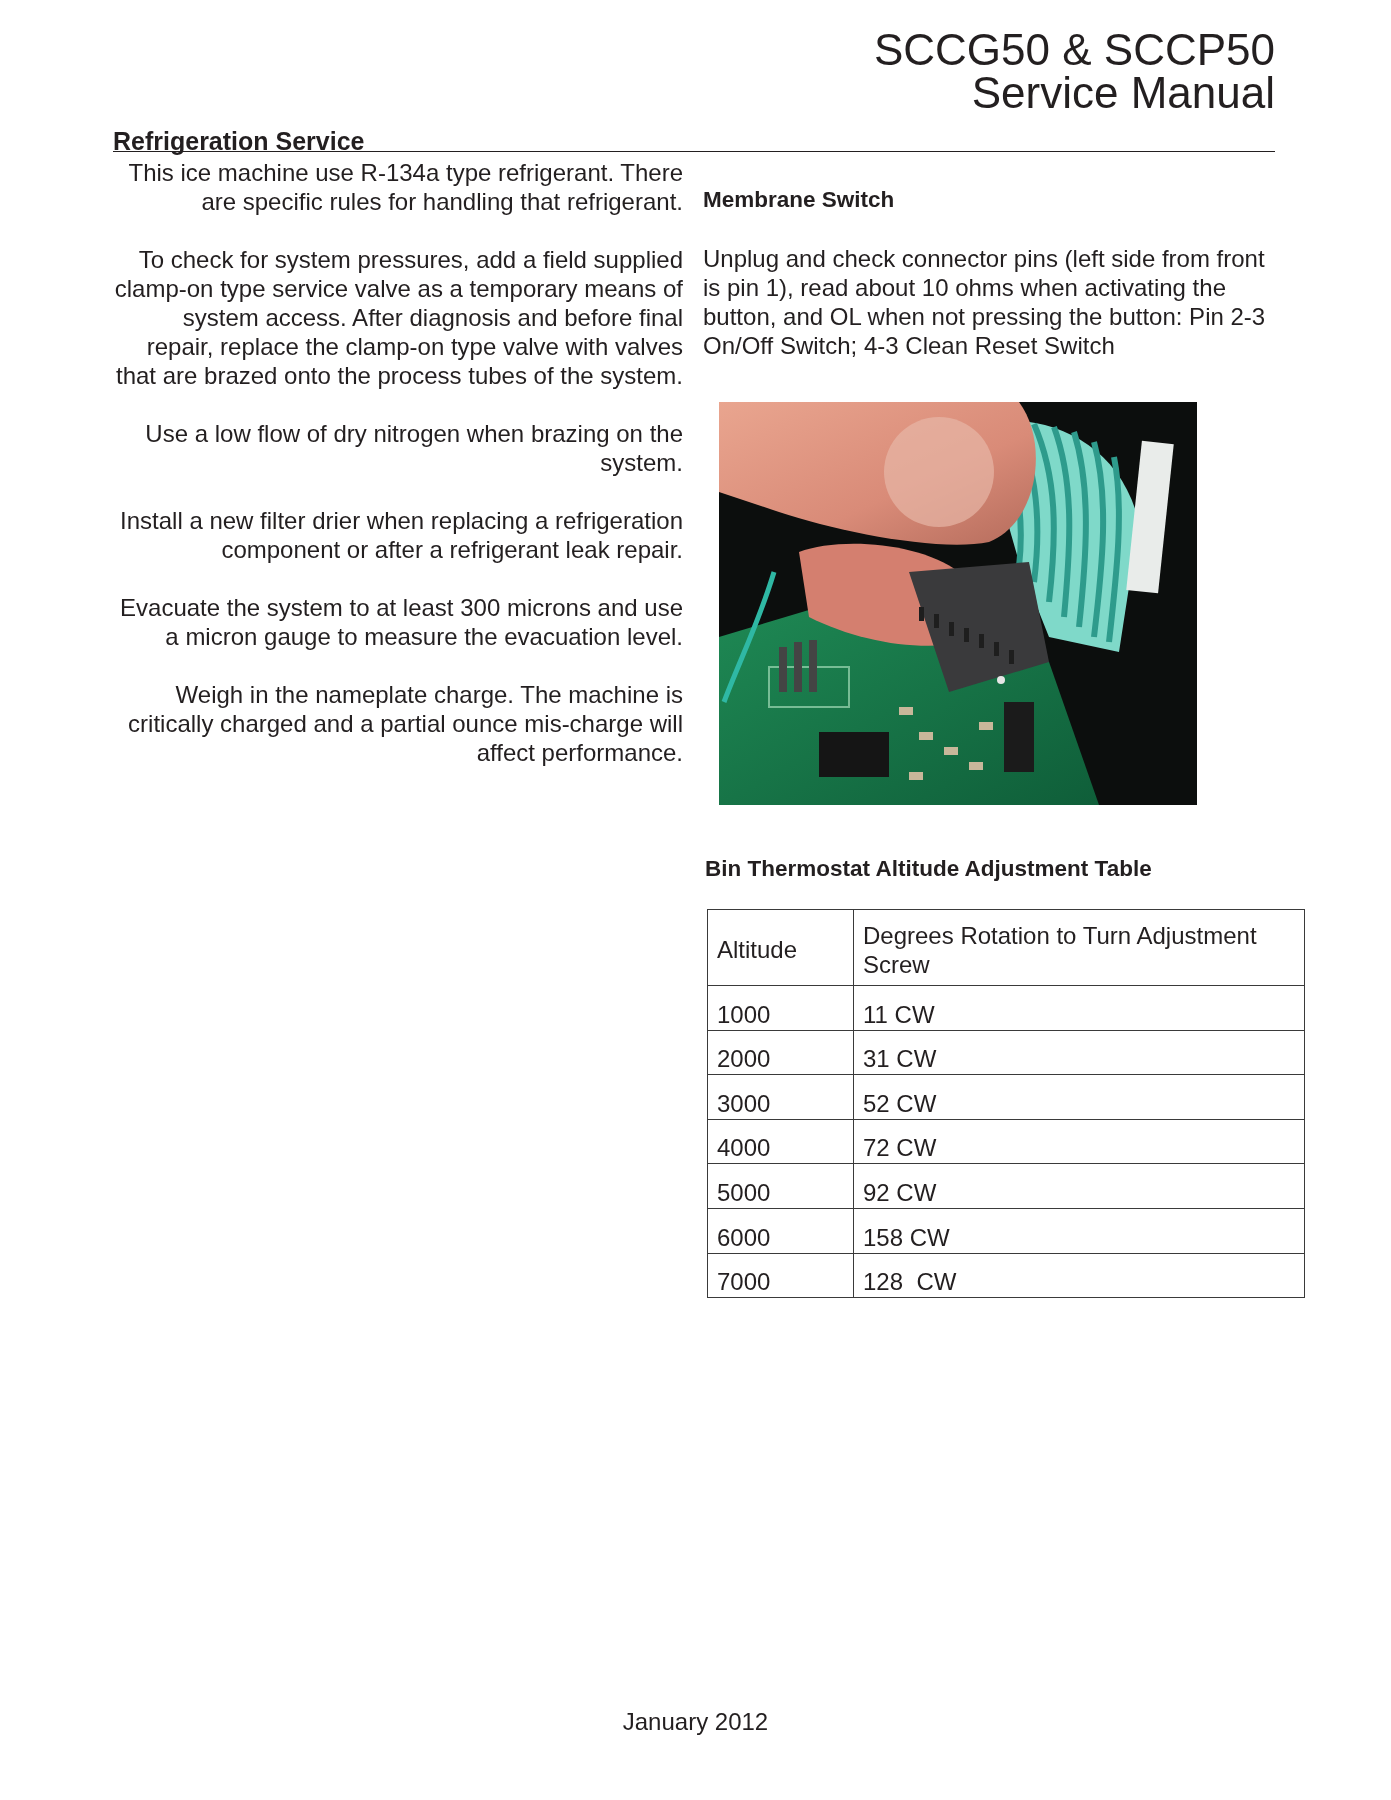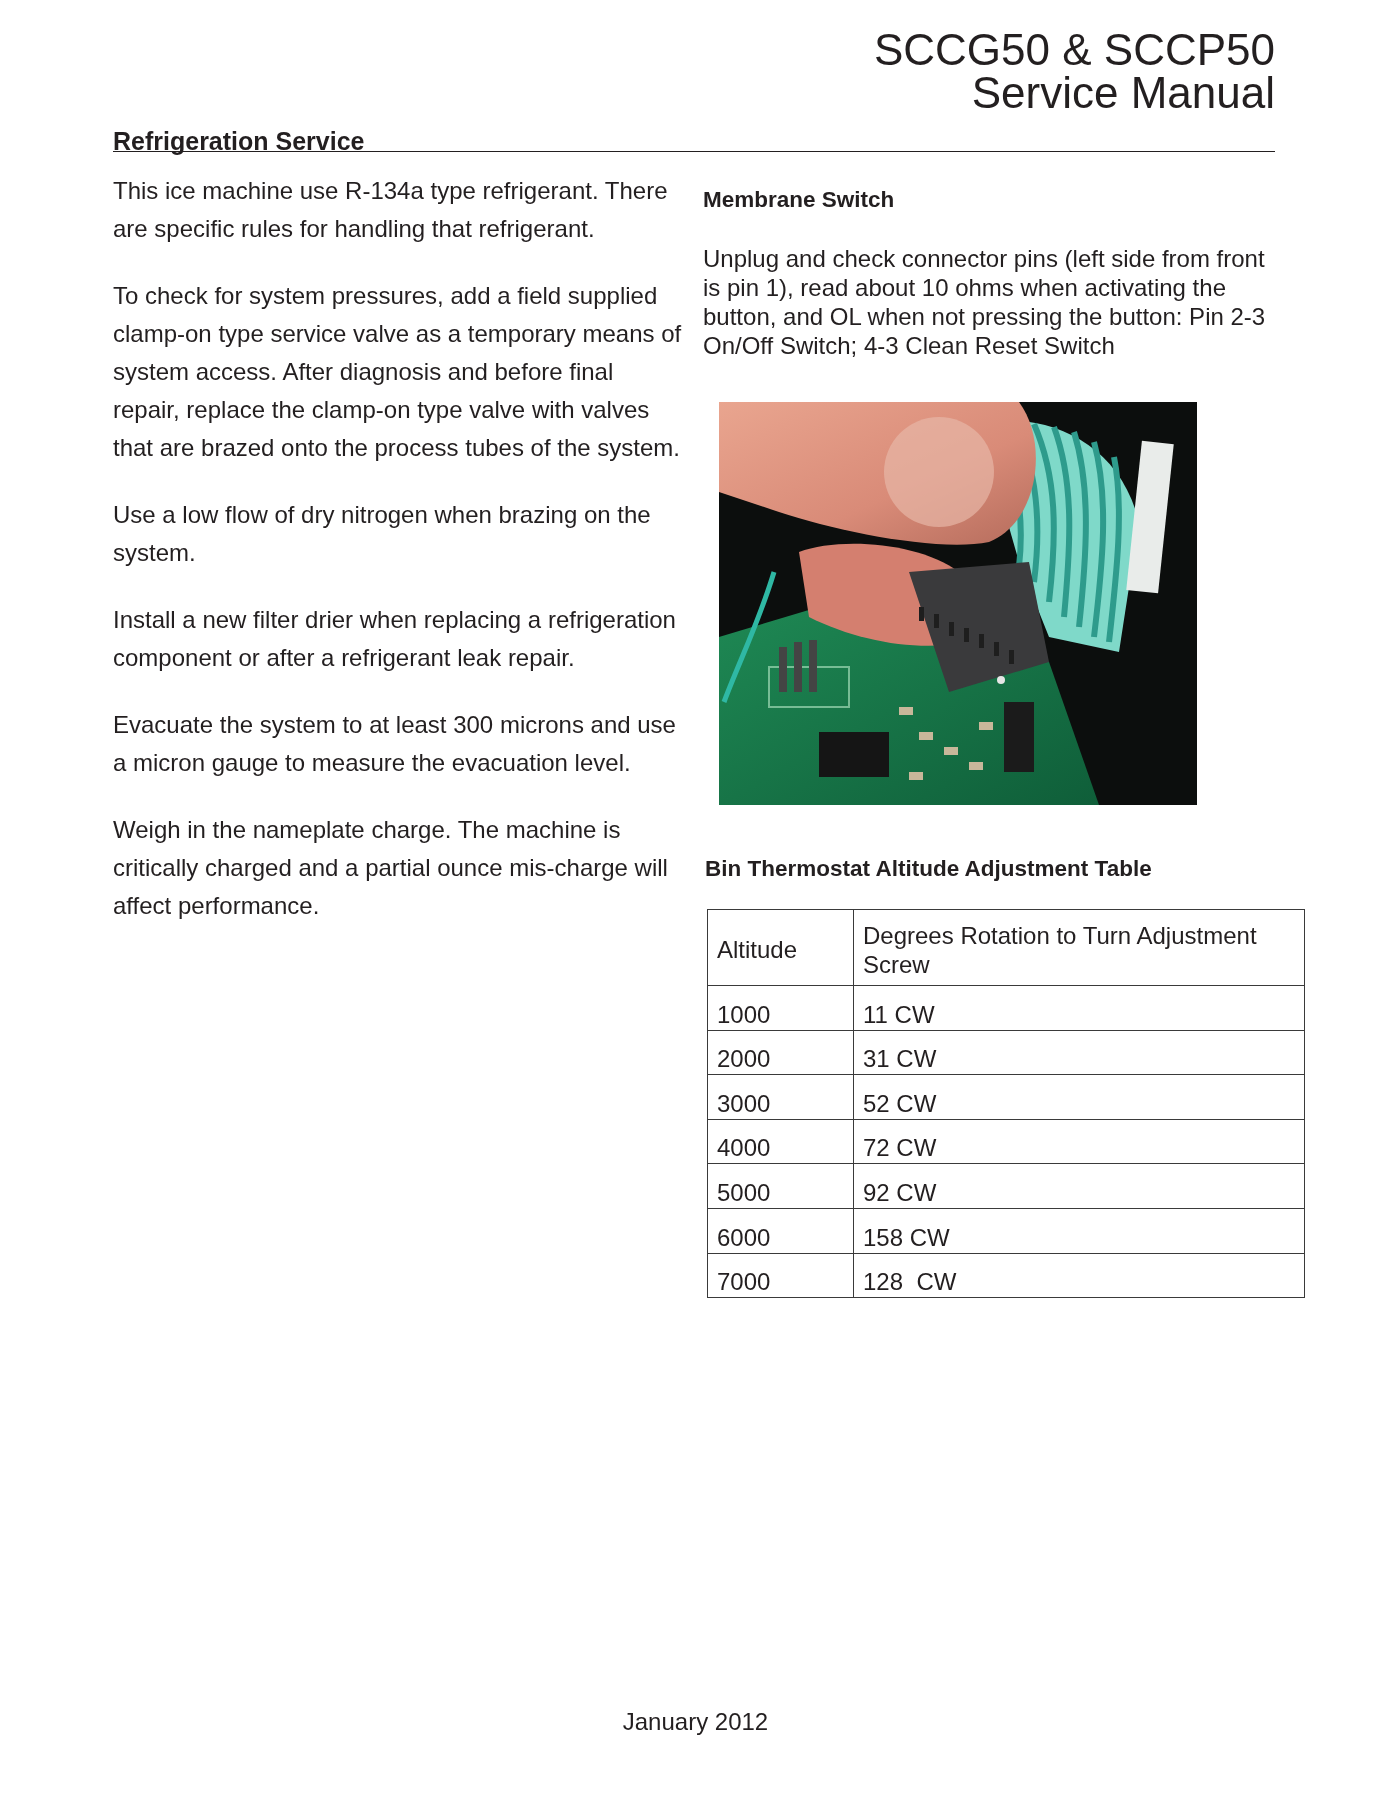--- a/index.html
+++ b/index.html
@@ -5,22 +5,22 @@
   html, body { margin: 0; padding: 0; background: #ffffff; }
   body { width: 1391px; height: 1800px; position: relative; overflow: hidden;
          font-family: "Liberation Sans", sans-serif; color: #231f20; }
   .doc-title { position: absolute; right: 116px; top: 28px; text-align: right;
                font-weight: normal; font-size: 44px; line-height: 43px; color: #231f20; }
   .doc-title div { white-space: nowrap; }
   .section-head { position: absolute; left: 113px; top: 120px; font-weight: bold;
                   font-size: 25px; line-height: 30px; margin-top: 6px; }
   .rule { position: absolute; left: 113px; top: 151px; width: 1162px; height: 0;
           border-top: 1.5px solid #231f20; }
-  .left-col { position: absolute; left: 113px; top: 172px; width: 570px;
-              font-size: 24px; line-height: 38px; }
+  .left-col { position: absolute; left: 113px; top: 158px; width: 570px;
+              font-size: 24px; line-height: 29px; text-align: right; }
   .left-col p { margin: 0 0 29px 0; }
   .right-head { position: absolute; left: 703px; top: 186px; font-weight: bold;
                 font-size: 22.5px; line-height: 28px; }
   .right-para { position: absolute; left: 703px; top: 244px; width: 580px;
                 font-size: 24px; line-height: 29px; margin: 0; }
   .photo { position: absolute; left: 719px; top: 402px; width: 478px; height: 403px;
            overflow: hidden; background: #0d0f0e; }
   .table-head { position: absolute; left: 705px; top: 855px; font-weight: bold;
                 font-size: 22.5px; line-height: 28px; }
   table.alt-table { position: absolute; left: 707px; top: 909px; width: 598px;

